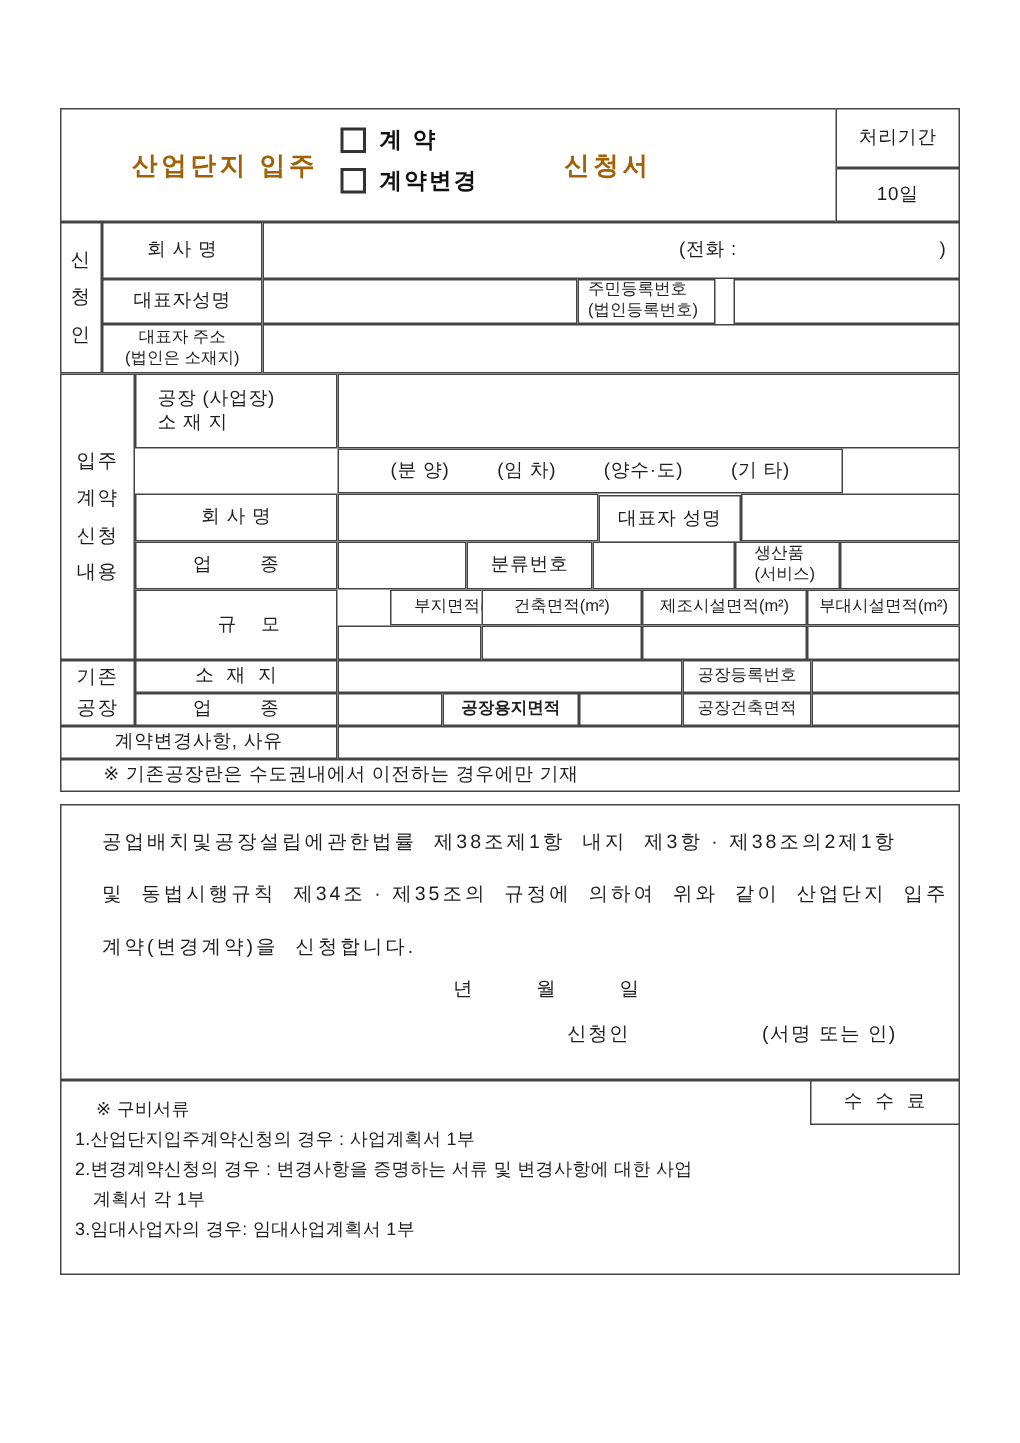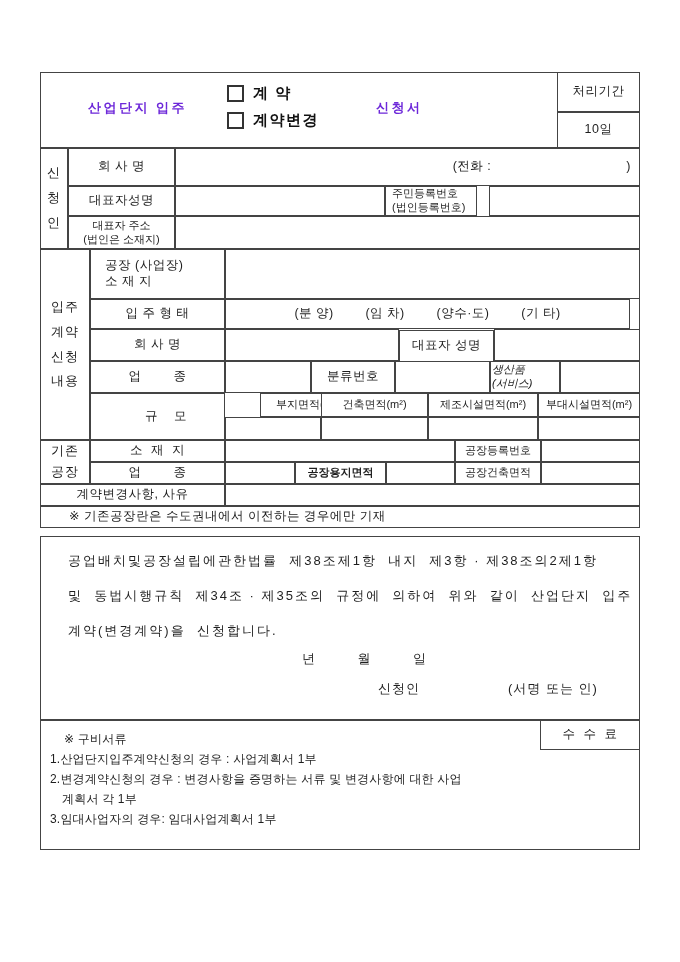--- a/index.html
+++ b/index.html
@@ -16,21 +16,21 @@
     white-space:pre;text-align:center;font-size:12.5px;color:#1e1e1e;
     letter-spacing:0.5px;line-height:1.25;background:#fff;
   }
   .cell.small{font-size:11px;letter-spacing:0px;}
   .cell.left{justify-content:flex-start;}
   .cell.right{justify-content:flex-end;}
   .vlabel{line-height:1.9;font-size:13px;letter-spacing:1px;}
   .txt{position:absolute;white-space:pre;font-size:13px;color:#1e1e1e;letter-spacing:1px;}
   .bodyline{letter-spacing:2px;}
   .ftxt{font-size:12px;letter-spacing:0.2px;}
-  .title{font-size:13px;font-weight:bold;letter-spacing:2.5px;color:#6d28d9;}
+  .title{font-size:17px;font-weight:bold;letter-spacing:2.5px;color:#a16207;}
   .cbrow{position:absolute;display:flex;align-items:center;}
   .cbox{display:inline-block;width:13px;height:13px;border:2px solid #333;background:#fff;margin-right:9px;}
   .cblabel{font-size:15px;font-weight:bold;letter-spacing:1.5px;white-space:pre;color:#111;}
 </style>
 </head>
 <body>
 
 <div id="page">
 
   <div class="frame" style="left:40px;top:72px;width:600px;height:76px;"></div>
@@ -66,33 +66,32 @@
   <div class="cell" style="left:175px;top:216px;width:465px;height:33px;"></div>
 
   <div class="cell vlabel" style="left:40px;top:249px;width:50px;height:191px;">입주
 계약
 신청
 내용</div>
   <div class="cell left" style="left:90px;top:249px;width:135px;height:50px;padding-left:14px;text-align:left;">공장 (사업장)
 소 재 지</div>
   <div class="cell" style="left:225px;top:249px;width:415px;height:50px;"></div>
 
-  <div class="cell" style="left:90px;top:299px;width:135px;height:30px;">입 주 형 태</div>
-  <div class="cell" style="left:225px;top:299px;width:405px;height:30px;">(분 양)        (임 차)        (양수·도)        (기 타)</div>
+  <div class="cell" style="left:225px;top:299px;width:337px;height:30px;">(분 양)        (임 차)        (양수·도)        (기 타)</div>
 
   <div class="cell" style="left:90px;top:329px;width:135px;height:32px;">회 사 명</div>
   <div class="cell" style="left:225px;top:329px;width:174px;height:32px;"></div>
   <div class="cell" style="left:399px;top:330px;width:95px;height:32px;">대표자 성명</div>
   <div class="cell" style="left:494px;top:329px;width:146px;height:32px;"></div>
 
   <div class="cell" style="left:90px;top:361px;width:135px;height:32px;">업        종</div>
   <div class="cell" style="left:225px;top:361px;width:86px;height:32px;"></div>
   <div class="cell" style="left:311px;top:361px;width:84px;height:32px;">분류번호</div>
   <div class="cell" style="left:395px;top:361px;width:95px;height:32px;"></div>
-  <div class="cell small left" style="left:490px;top:361px;width:70px;height:32px;padding-left:1px;text-align:left;font-style:italic;">생산품
+  <div class="cell small left" style="left:490px;top:361px;width:70px;height:32px;padding-left:12px;text-align:left;">생산품
 (서비스)</div>
   <div class="cell" style="left:560px;top:361px;width:80px;height:32px;"></div>
 
   <div class="cell" style="left:90px;top:393px;width:135px;height:47px;padding-left:17px;">규    모</div>
   <div class="cell small" style="left:225px;top:393px;width:96px;height:24px;margin-left:35px;">부지면적(m²)</div>
   <div class="cell small" style="left:321px;top:393px;width:107px;height:24px;">건축면적(m²)</div>
   <div class="cell small" style="left:428px;top:393px;width:110px;height:24px;">제조시설면적(m²)</div>
   <div class="cell small" style="left:538px;top:393px;width:102px;height:24px;">부대시설면적(m²)</div>
   <div class="cell" style="left:225px;top:417px;width:96px;height:23px;"></div>
   <div class="cell" style="left:321px;top:417px;width:107px;height:23px;"></div>

